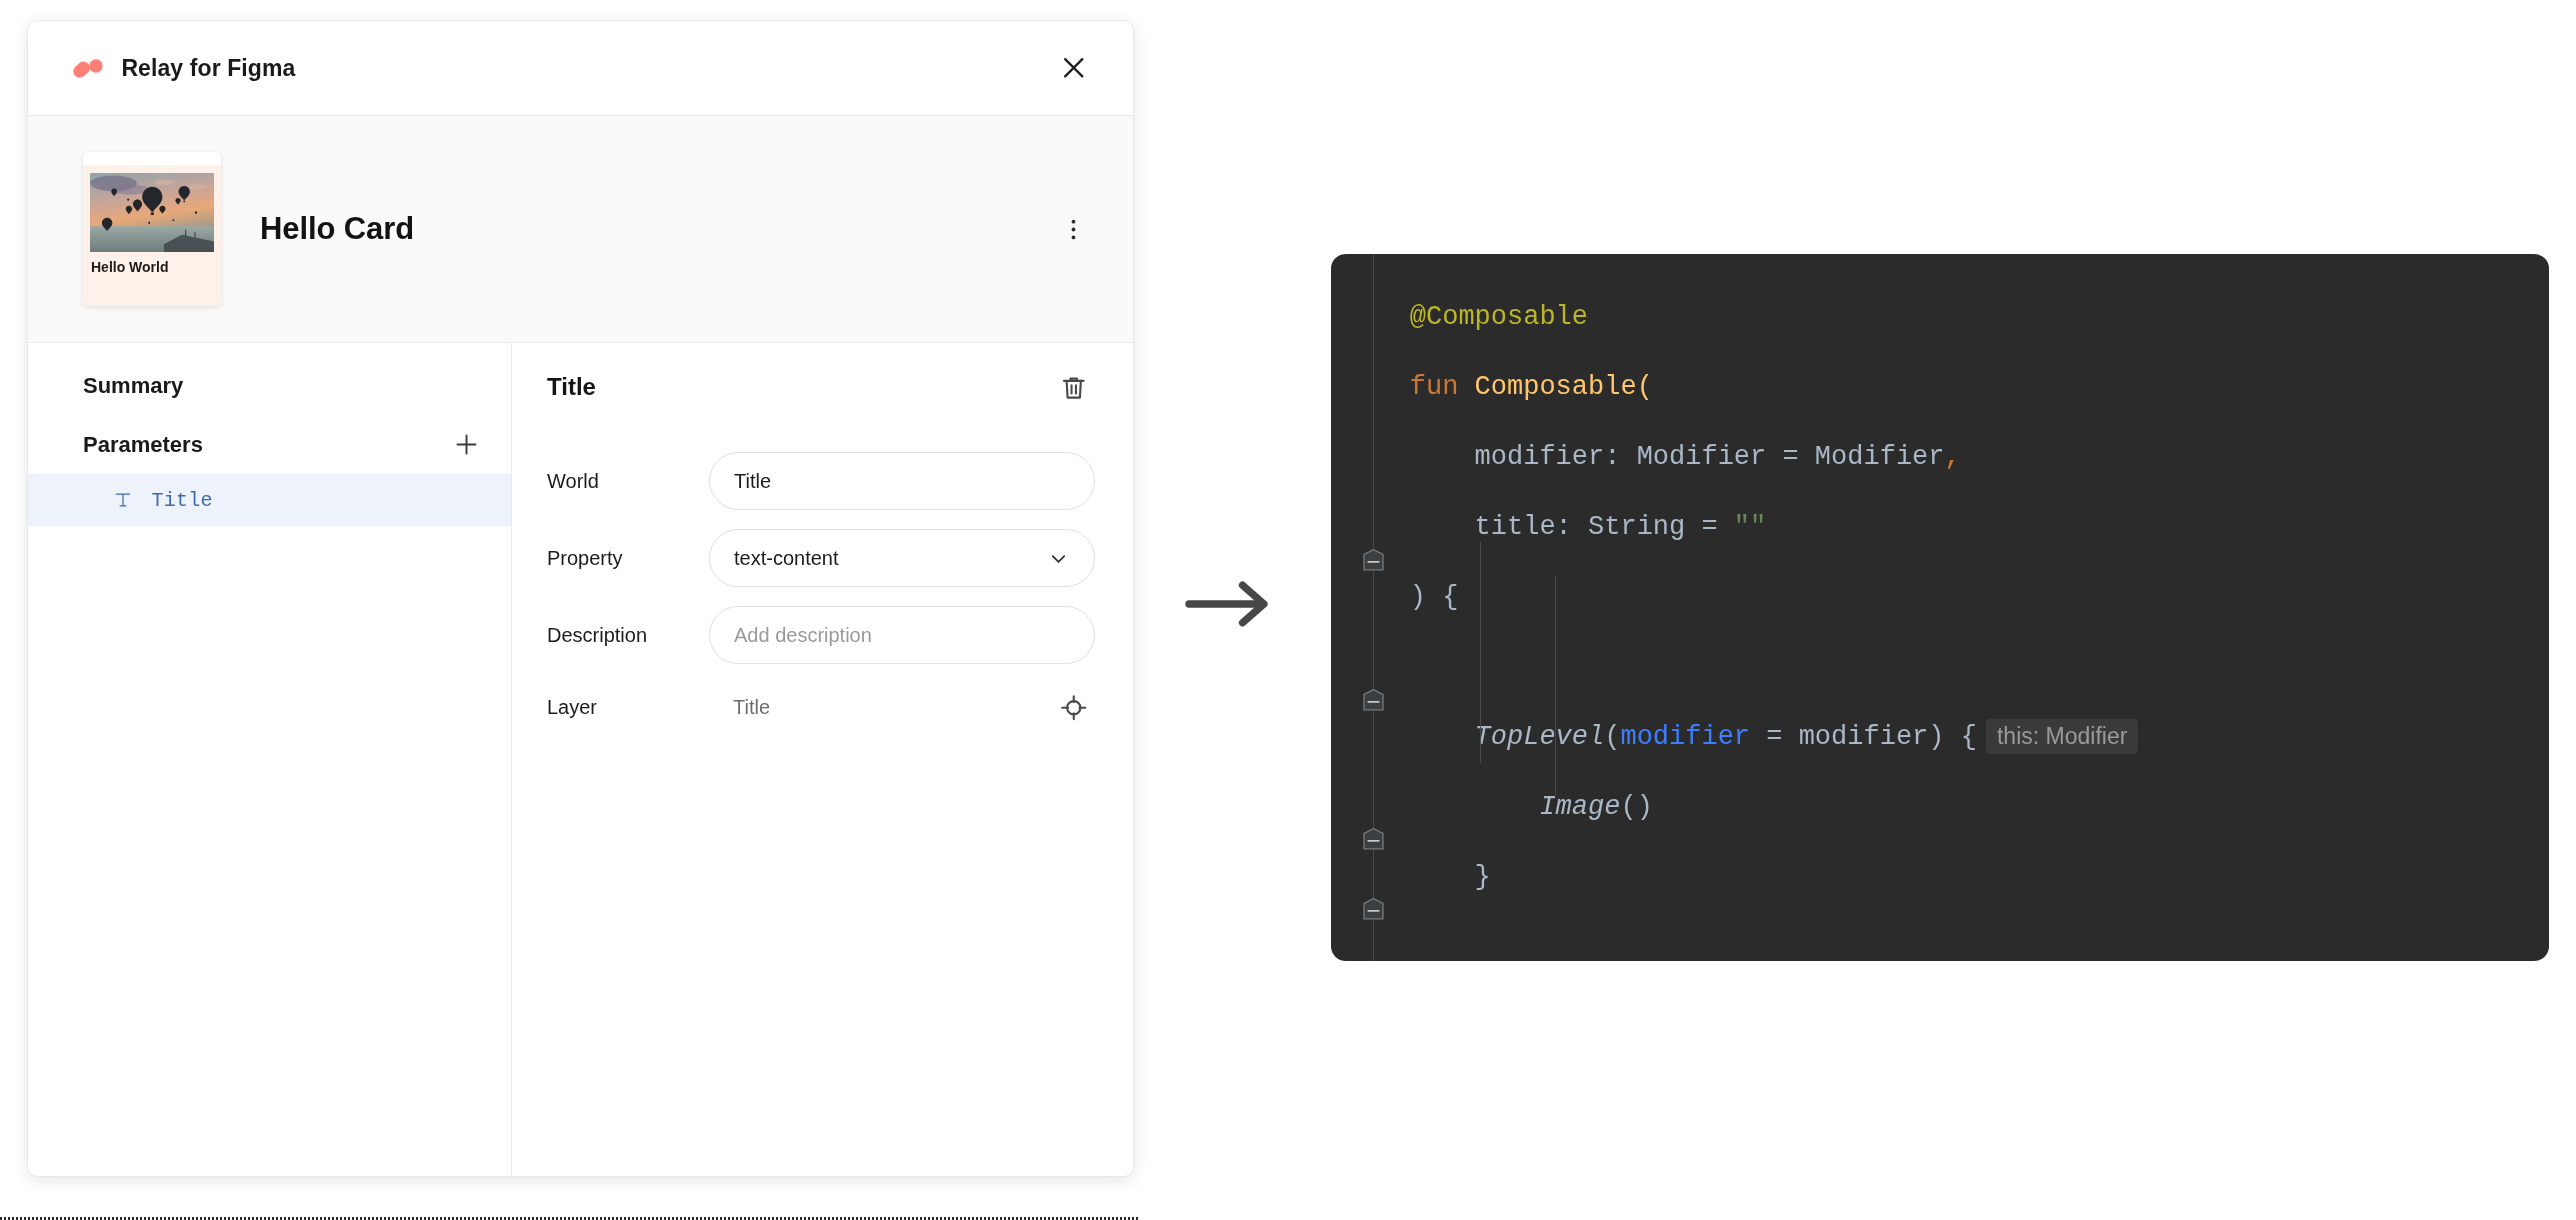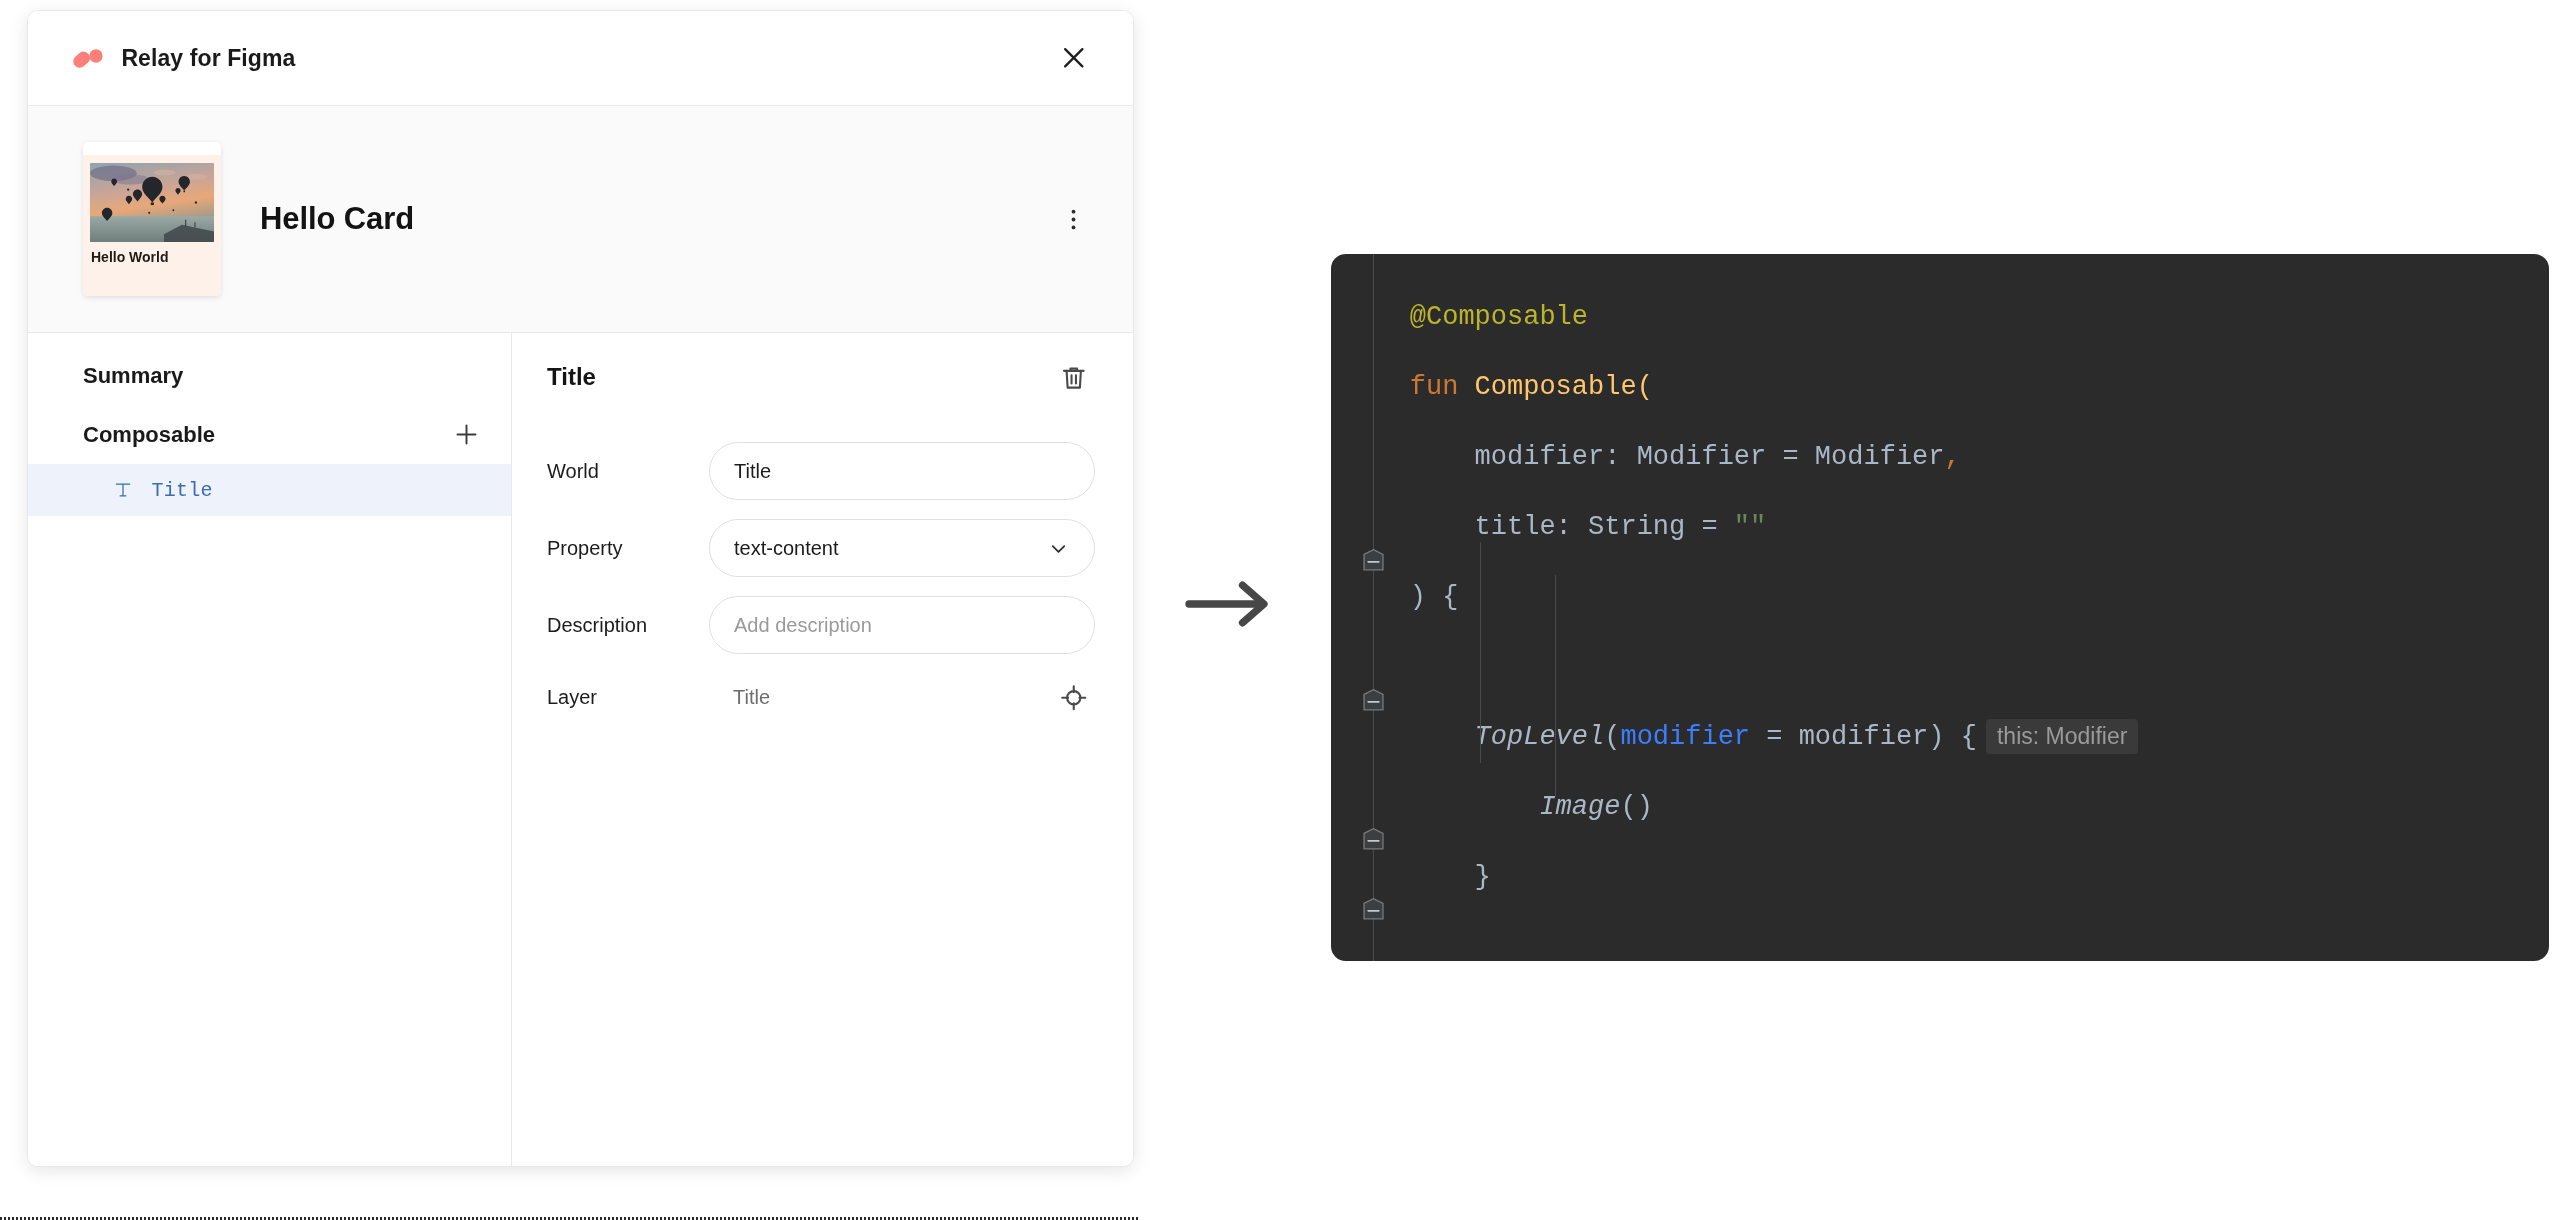--- a/index.html
+++ b/index.html
@@ -16,21 +16,21 @@
     position: relative;
     width: 2576px;
     height: 1221px;
     background: #ffffff;
   }
 
   
   #plugin-window {
     position: absolute;
     left: 27px;
-    top: 10px;
+    top: 20px;
     width: 1107px;
     height: 1157px;
     background: #ffffff;
     border: 1.3px solid #e8e8e8;
     border-radius: 10.7px;
     box-shadow: 0 4px 17.4px rgba(0,0,0,0.10);
     display: flex;
     flex-direction: column;
     overflow: hidden;
   }
@@ -462,21 +462,21 @@
       </div>
     </div>
 
     <div id="body-split">
 
       <div id="left-nav">
         <div class="nav-section-head">
           <div class="nav-section-title">Summary</div>
         </div>
         <div class="nav-section-head">
-          <div class="nav-section-title">Composable</div>
+          <div class="nav-section-title">Parameters</div>
           <div id="add-parameter-button">
             <svg width="27" height="27" viewBox="0 0 24 24">
               <path d="M12 4 V20 M4 12 H20" stroke="#3a3a3a" stroke-width="1.7" stroke-linecap="round" fill="none"></path>
             </svg>
           </div>
         </div>
         <div class="param-row selected">
           <span class="param-type-icon">
             <svg width="20" height="20" viewBox="0 0 24 24">
               <path d="M4 5 H20 M12 5 V19 M8.5 19 H15.5" stroke="#3d6baf" stroke-width="1.5" stroke-linecap="round" fill="none"></path>

